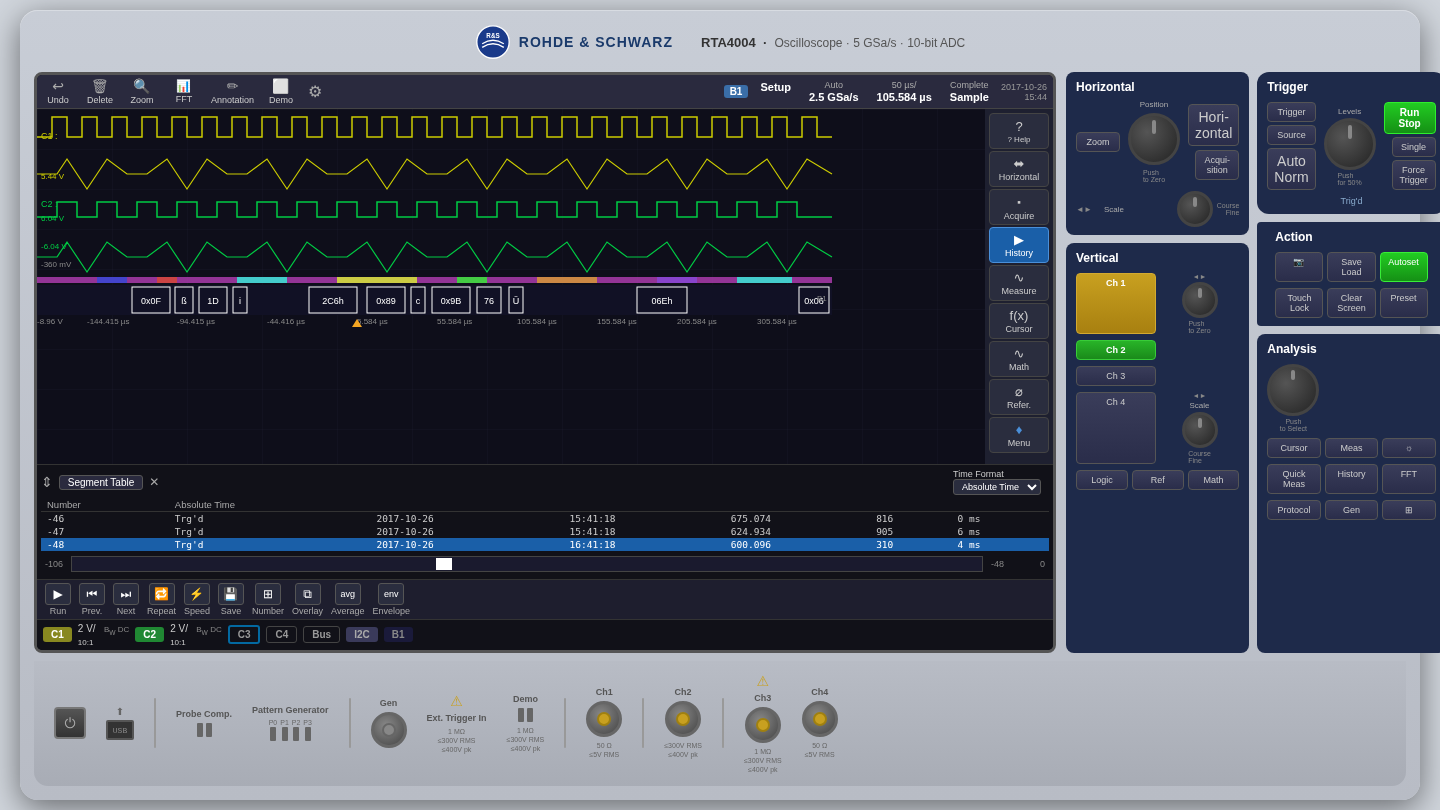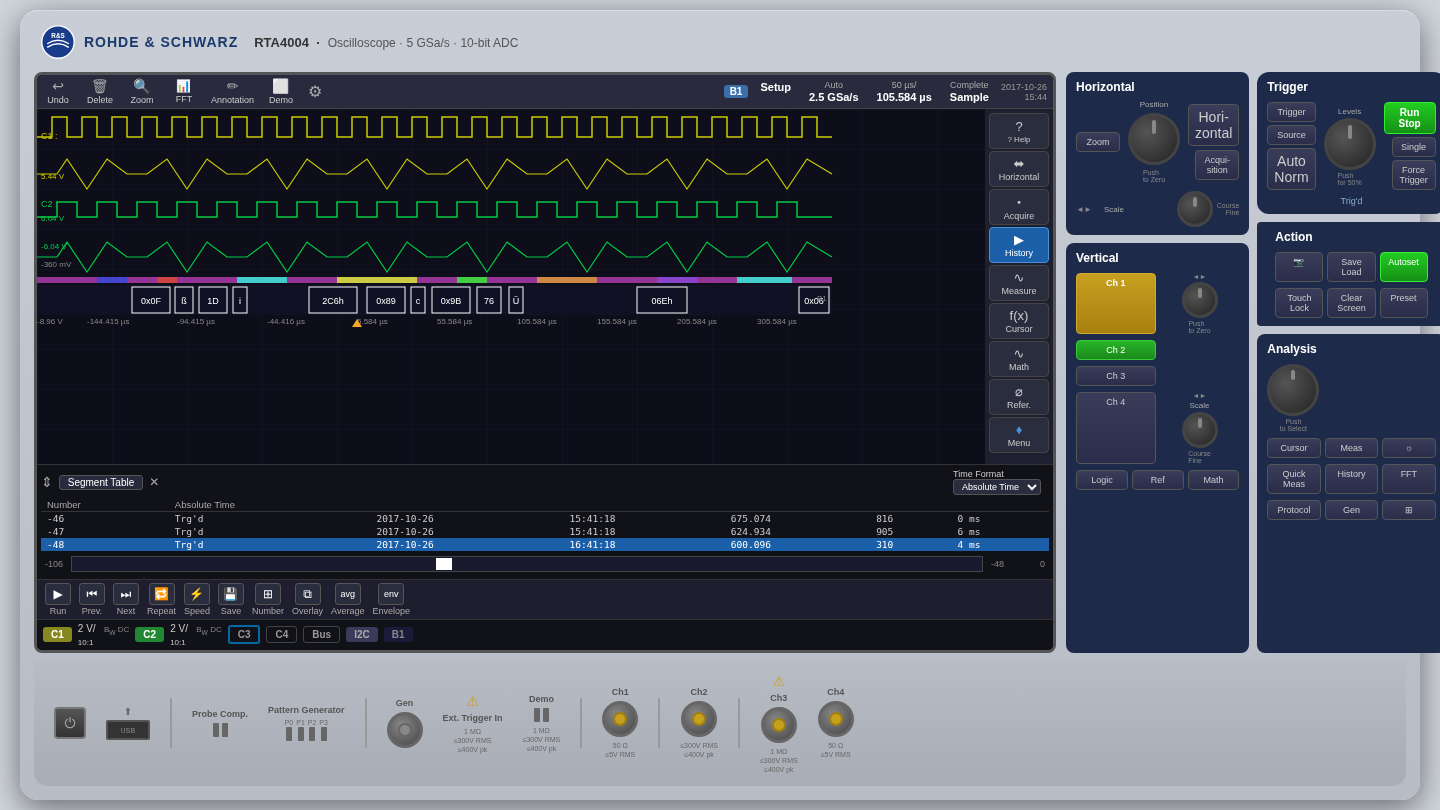--- a/index.html
+++ b/index.html
@@ -24,22 +24,23 @@
       display: flex;
       flex-direction: column;
       padding: 10px 14px 14px 14px;
       gap: 8px;
     }
 
     
     .top-header {
       display: flex;
       align-items: center;
-      gap: 16px;
+      gap: 28px;
       padding: 4px 6px;
+      justify-content: center;
     }
     .logo-area {
       display: flex;
       align-items: center;
       gap: 8px;
     }
     .rs-logo {
       width: 36px;
       height: 36px;
     }
@@ -392,21 +393,21 @@
     .ctrl-btn.active-yellow {
       background: linear-gradient(180deg, #c8a020 0%, #a88010 100%);
       border-color: #d4aa30;
       color: #fff;
       font-weight: bold;
     }
     .ctrl-btn.active-green {
       background: linear-gradient(180deg, #28b428 0%, #1a8a1a 100%);
       border-color: #38cc38;
       color: #fff;
-      font-weight: normal;
+      font-weight: bold;
     }
     .ctrl-btn.green-run {
       background: linear-gradient(180deg, #22cc22 0%, #159015 100%);
       border-color: #2eee2e;
       color: #fff;
       font-weight: bold;
       font-size: 10px;
       min-width: 52px;
     }
     .ctrl-btn.single {
@@ -503,21 +504,21 @@
       background: linear-gradient(180deg, #555 0%, #333 100%);
       border: 2px solid #777;
       display: flex;
       align-items: center;
       justify-content: center;
       cursor: pointer;
       color: #aaa;
       font-size: 14px;
     }
     .usb-port {
-      width: 44px;
+      width: 28px;
       height: 20px;
       background: #333;
       border: 2px solid #555;
       border-radius: 2px;
       display: flex;
       align-items: center;
       justify-content: center;
       color: #888;
       font-size: 8px;
       font-family: Liberation Mono, monospace;

